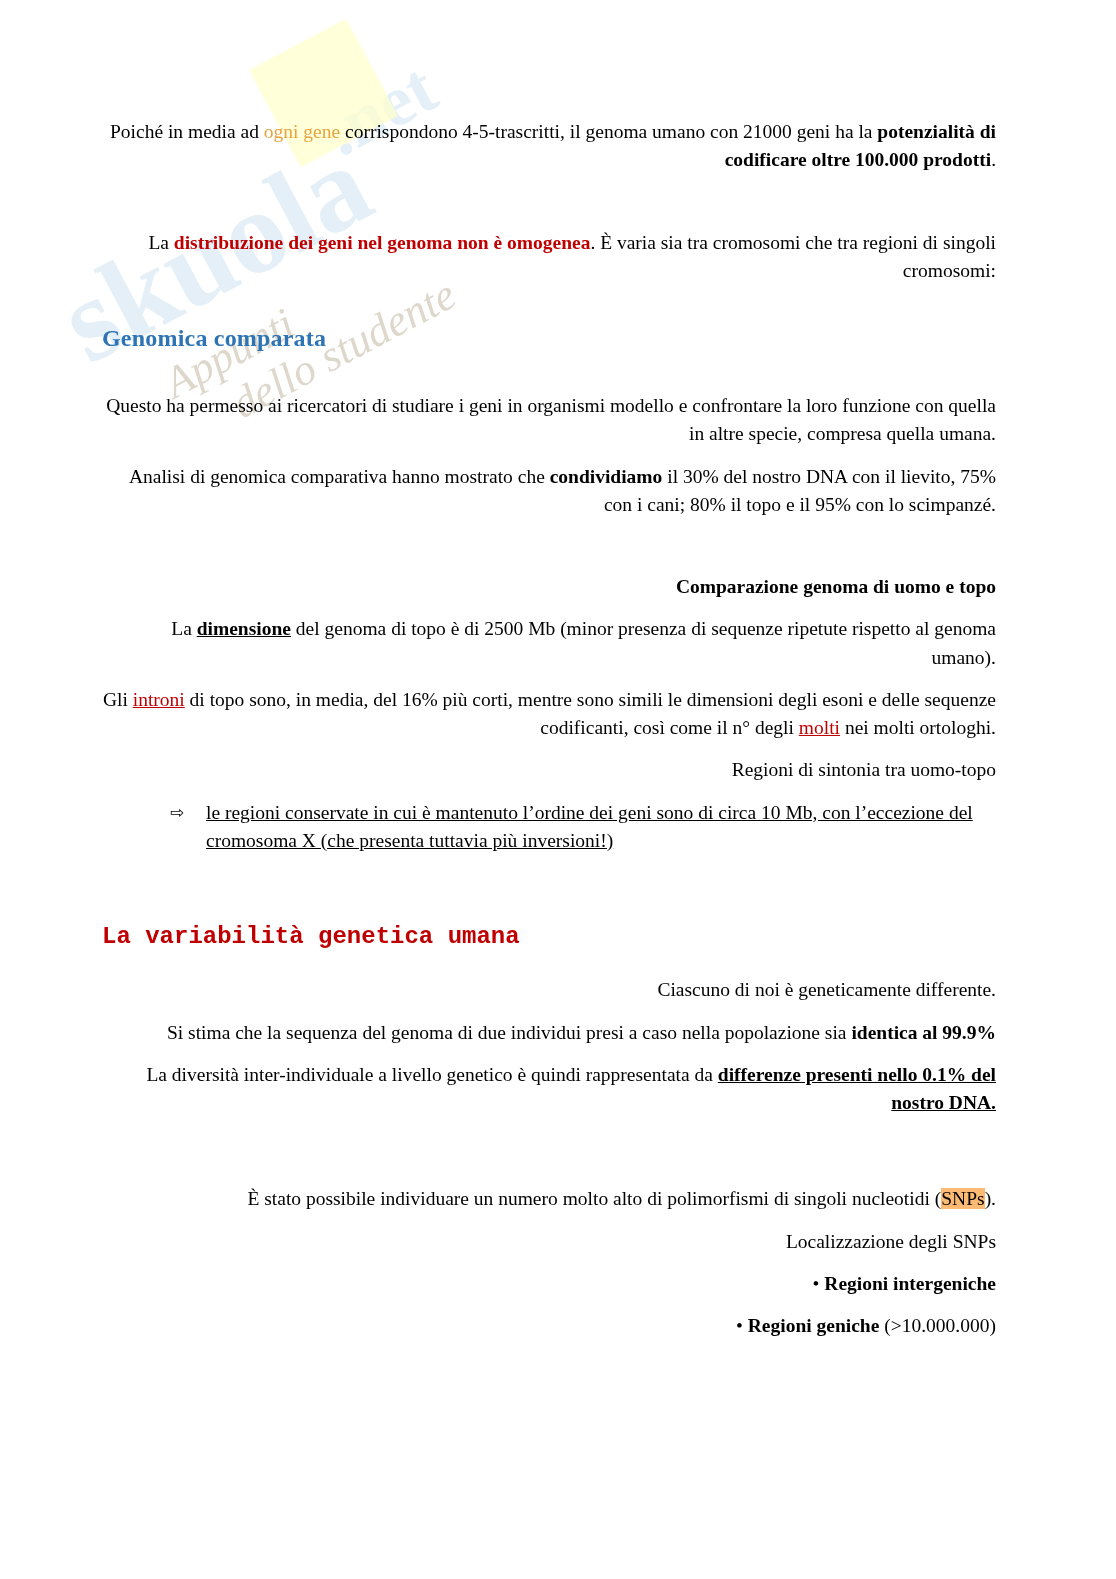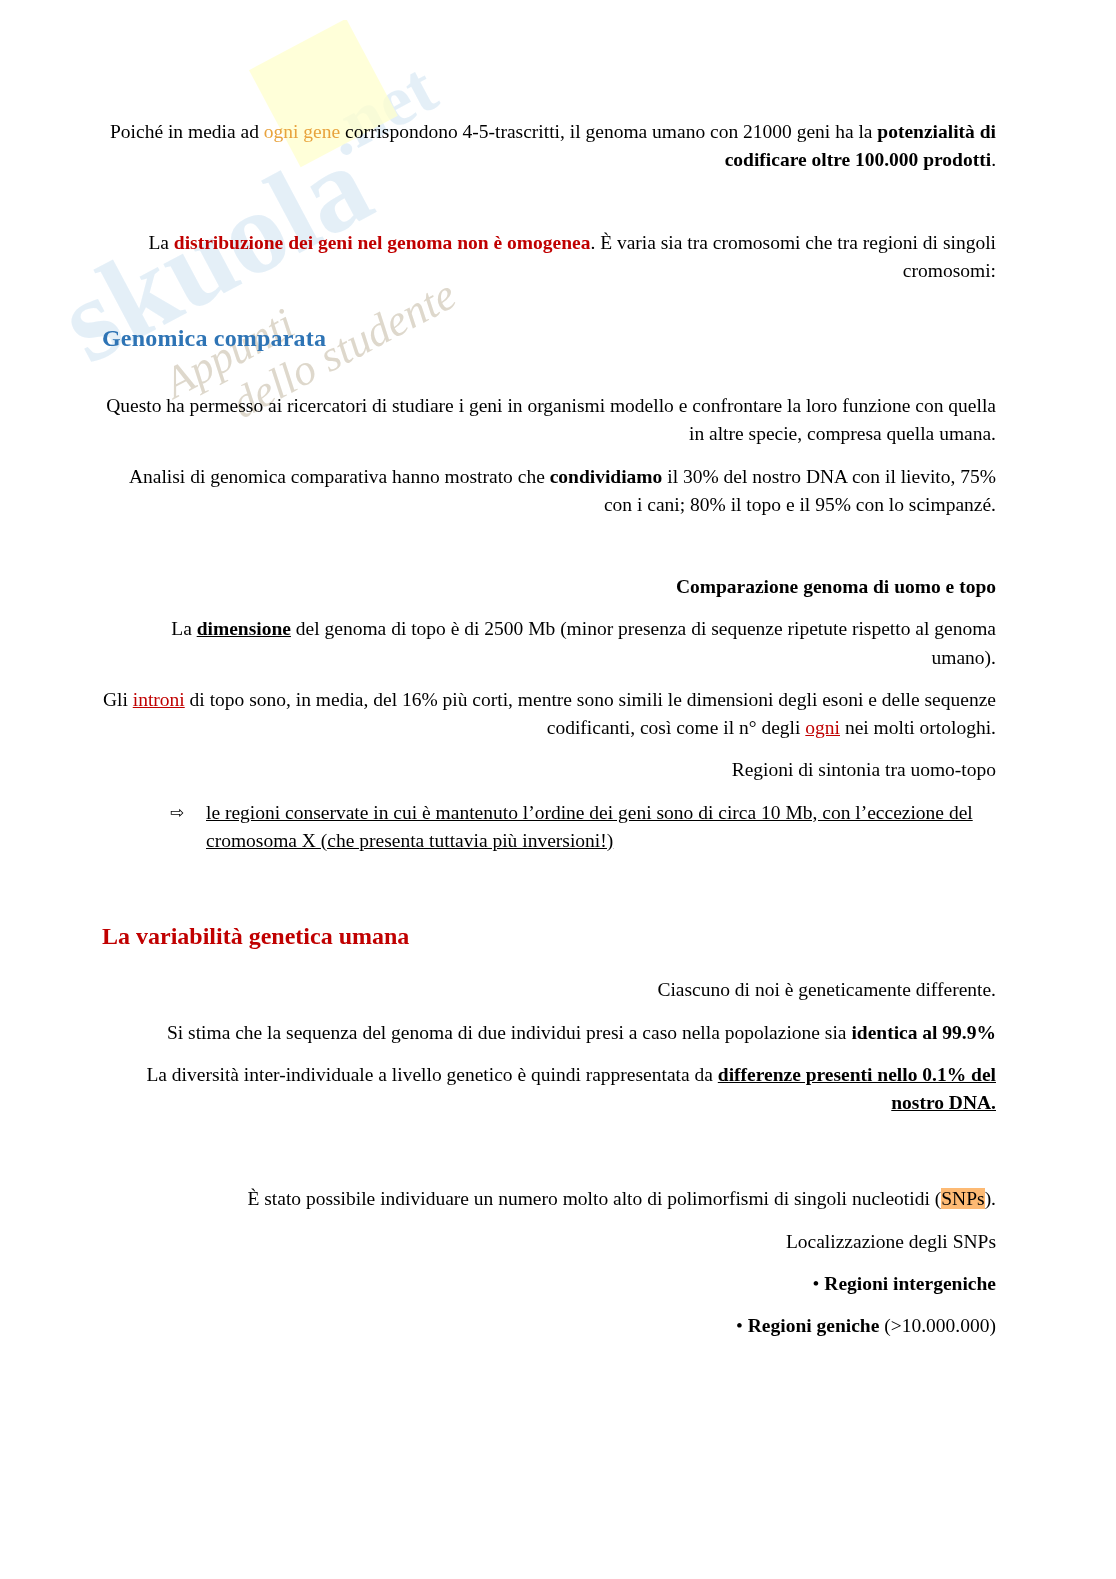--- a/index.html
+++ b/index.html
@@ -65,20 +65,21 @@
     font-weight: bold;
     color: #2e74b5;
     letter-spacing: 0.2px;
     font-family: Liberation Serif, serif;
   }
   h2.sec-red {
     margin: 0;
     font-size: 24px;
     font-weight: bold;
     color: #c00000;
+    font-family: Liberation Mono, monospace;
   }
   .sub-bold {
     font-size: 19.5px;
     font-weight: bold;
   }
   .bullet-arrow {
     display: flex;
     margin-left: 68px;
     font-size: 19.5px;
     line-height: 1.45;
@@ -149,21 +150,21 @@
 
     <div class="gap-s"></div>
 
     <p>
       <span>La </span><span class="ub">dimensione</span><span> del genoma di topo è di 2500 Mb (minor presenza di sequenze ripetute rispetto al genoma umano).</span>
     </p>
 
     <div class="gap-s"></div>
 
     <p>
-      <span>Gli </span><span class="red-u">introni</span><span> di topo sono, in media, del 16% più corti, mentre sono simili le dimensioni degli esoni e delle sequenze codificanti, così come il n° degli </span><span class="red-u b">ogni</span><span> nei molti ortologhi.</span>
+      <span>Gli </span><span class="red-u">introni</span><span> di topo sono, in media, del 16% più corti, mentre sono simili le dimensioni degli esoni e delle sequenze codificanti, così come il n° degli </span><span class="red-u b">molti</span><span> nei molti ortologhi.</span>
     </p>
 
     <div class="gap-s"></div>
 
     <p>Regioni di sintonia tra uomo-topo</p>
 
     <div class="gap-s"></div>
 
     <div class="bullet-arrow">
       <span class="marker">⇨</span>

